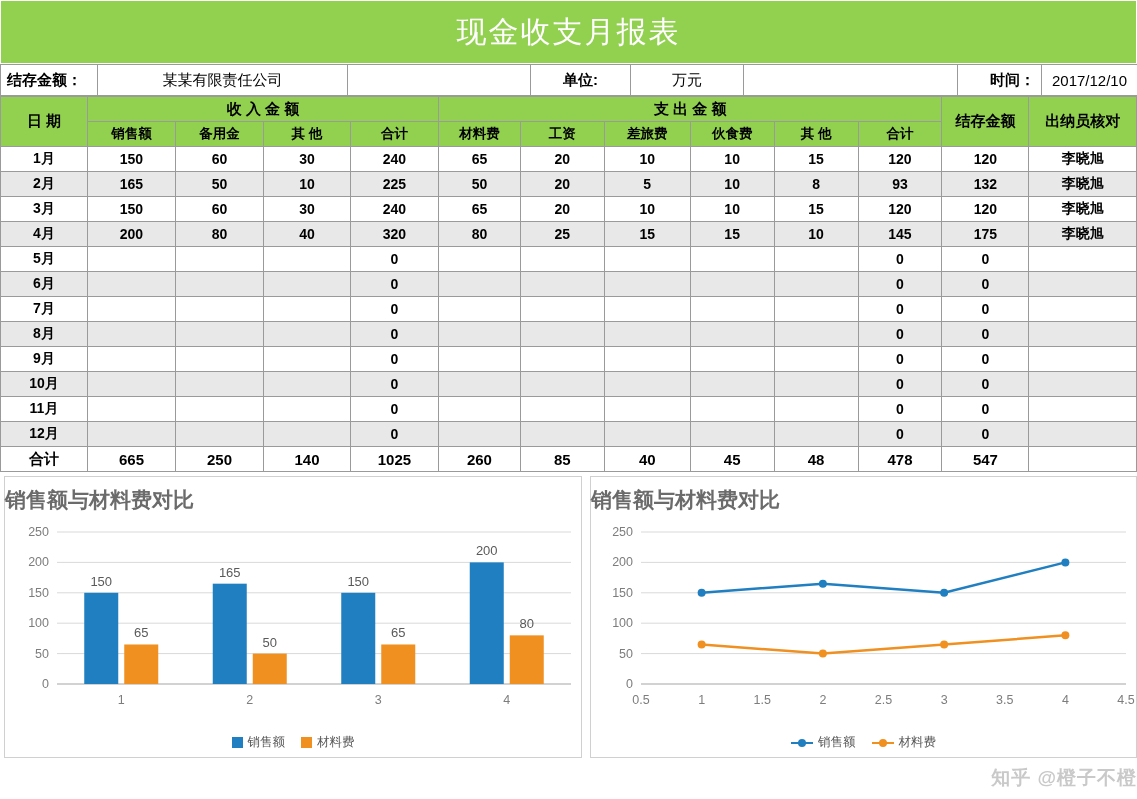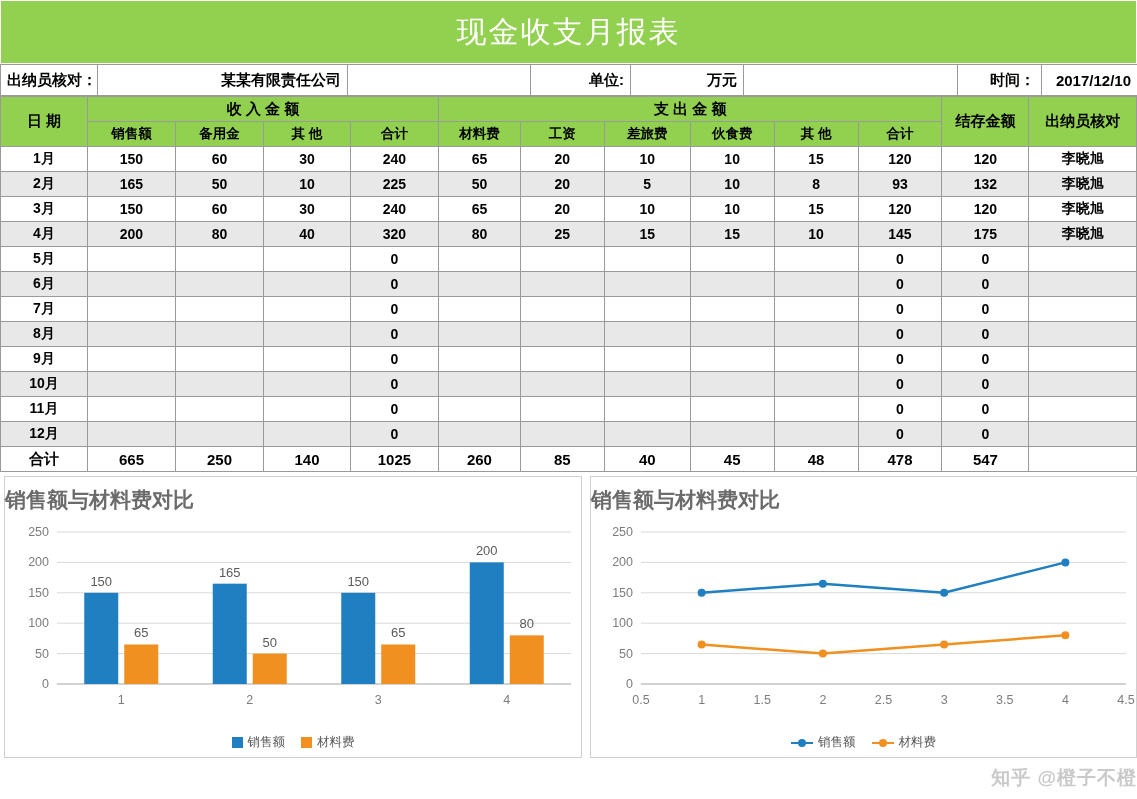--- a/index.html
+++ b/index.html
@@ -43,21 +43,21 @@
   }
   table.info td {
     height: 30px;
     border: 1px solid #9a9a9a;
     font-size: 15px;
     padding: 0 6px;
     background: #ffffff;
     white-space: nowrap;
   }
   .lbl { font-weight: bold; }
-  .val-bold { font-weight: bold; text-align: right; }
+  .val-bold { font-weight: normal; text-align: center; }
   
   table.main {
     border-collapse: collapse;
     width: 100%;
     table-layout: fixed;
   }
   table.main th, table.main td {
     border: 1px solid #9a9a9a;
     font-size: 14px;
     text-align: center;
@@ -163,24 +163,24 @@
         <col style="width:250px">
         <col style="width:183px">
       <col style="width:100px">
         <col style="width:113px">
         <col style="width:214px">
       <col style="width:84px">
         <col style="width:96px">
     </colgroup>
     <tbody>
         <tr>
-      <td class="lbl">出纳员核对：</td>
+      <td class="lbl">结存金额：</td>
       <td class="val-bold">某某有限责任公司</td>
       <td></td>
-      <td class="lbl" style="text-align:right">单位:</td>
+      <td class="lbl" style="text-align:center">单位:</td>
       <td class="val-bold">万元</td>
       <td></td>
       <td class="lbl" style="text-align:right">时间：</td>
       <td class="val-bold">2017/12/10</td>
     </tr>
   </tbody>
     </table>
 
   <table class="main">
     <colgroup>

